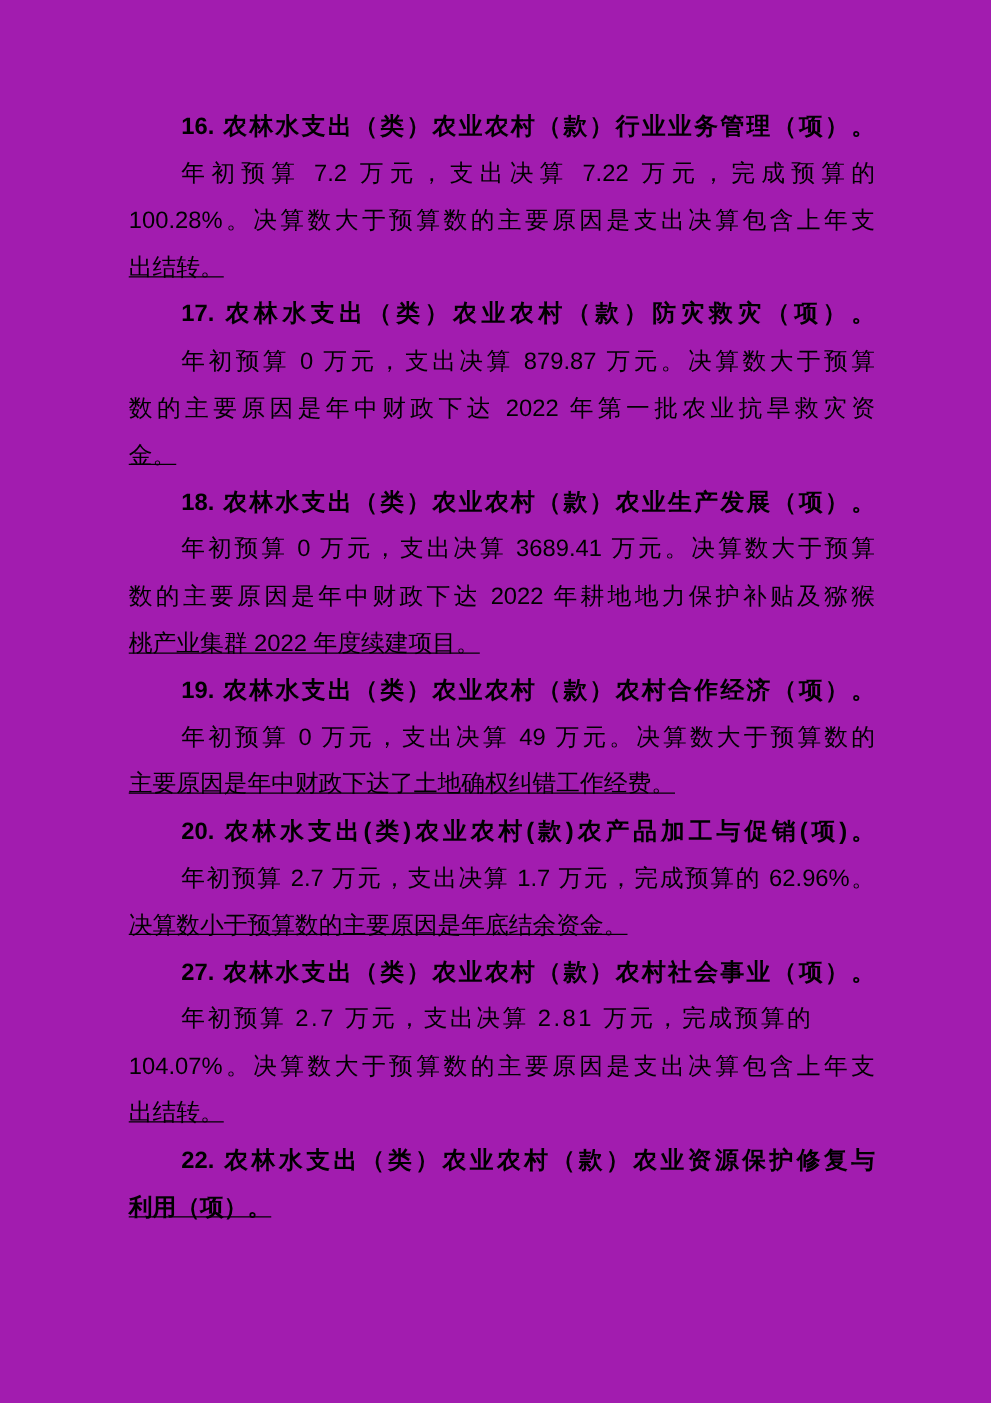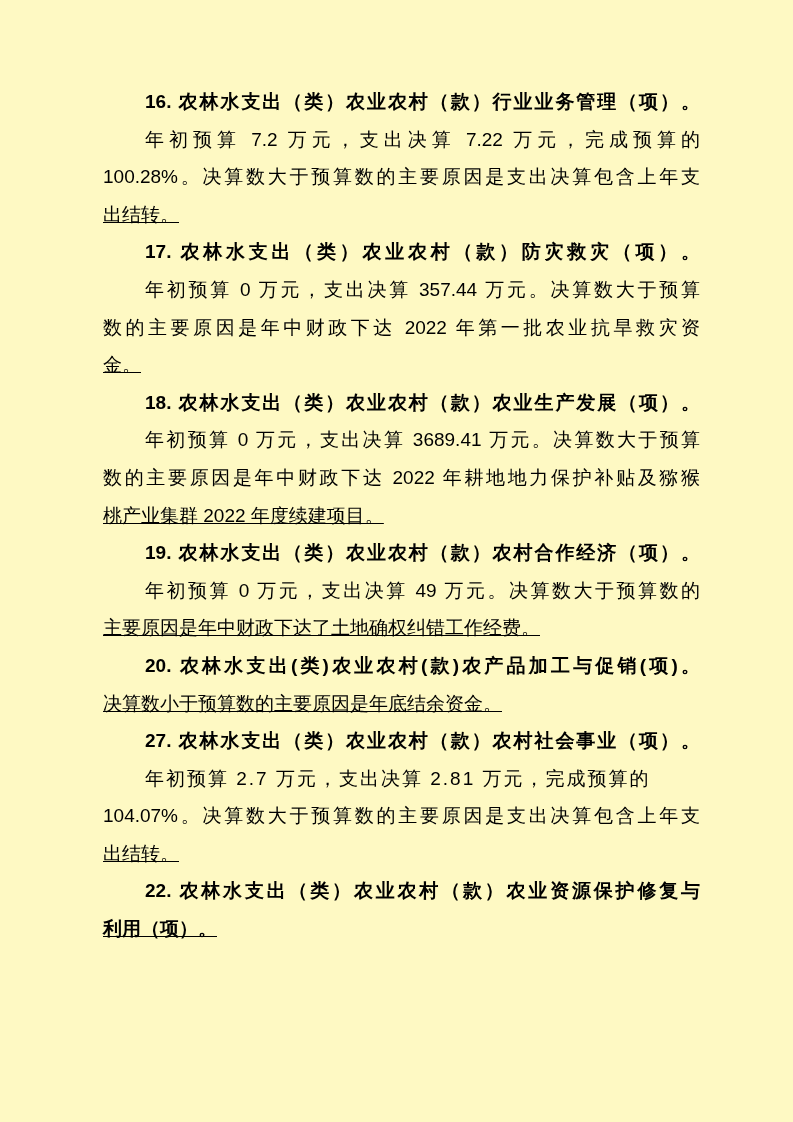--- a/index.html
+++ b/index.html
@@ -1,21 +1,21 @@
 <!DOCTYPE html>
 <html lang="zh"><head>
 <meta charset="utf-8">
 <style>
   * { margin: 0; padding: 0; box-sizing: border-box; }
   html, body { background: #ffffff; }
   .page {
     position: relative;
     width: 793px;
     height: 1122px;
-    background: #fef9c3;
+    background: #a21caf;
     color: #000000;
     overflow: hidden;
     font-family: "Liberation Sans", "DejaVu Sans", sans-serif;
   }
   .content {
     position: absolute;
     left: 103px;
     top: 83px;
     width: 597px;
     font-size: 19px;
@@ -36,34 +36,35 @@
 
 <div class="page">
   <div class="content">
 
     <div class="line heading indent">16. 农林水支出（类）农业农村（款）行业业务管理（项）。</div>
     <div class="line indent">年初预算 7.2 万元，支出决算 7.22 万元，完成预算的</div>
     <div class="line">100.28%。决算数大于预算数的主要原因是支出决算包含上年支</div>
     <div class="line last">出结转。</div>
 
     <div class="line heading indent">17. 农林水支出（类）农业农村（款）防灾救灾（项）。</div>
-    <div class="line indent">年初预算 0 万元，支出决算 357.44 万元。决算数大于预算</div>
+    <div class="line indent">年初预算 0 万元，支出决算 879.87 万元。决算数大于预算</div>
     <div class="line">数的主要原因是年中财政下达 2022 年第一批农业抗旱救灾资</div>
     <div class="line last">金。</div>
 
     <div class="line heading indent">18. 农林水支出（类）农业农村（款）农业生产发展（项）。</div>
     <div class="line indent">年初预算 0 万元，支出决算 3689.41 万元。决算数大于预算</div>
     <div class="line">数的主要原因是年中财政下达 2022 年耕地地力保护补贴及猕猴</div>
     <div class="line last">桃产业集群 2022 年度续建项目。</div>
 
     <div class="line heading indent">19. 农林水支出（类）农业农村（款）农村合作经济（项）。</div>
     <div class="line indent">年初预算 0 万元，支出决算 49 万元。决算数大于预算数的</div>
     <div class="line last">主要原因是年中财政下达了土地确权纠错工作经费。</div>
 
     <div class="line heading indent">20. 农林水支出(类)农业农村(款)农产品加工与促销(项)。</div>
+    <div class="line indent">年初预算 2.7 万元，支出决算 1.7 万元，完成预算的 62.96%。</div>
     <div class="line last">决算数小于预算数的主要原因是年底结余资金。</div>
 
     <div class="line heading indent">27. 农林水支出（类）农业农村（款）农村社会事业（项）。</div>
     <div class="line indent semi">年初预算 2.7 万元，支出决算 2.81 万元，完成预算的</div>
     <div class="line">104.07%。决算数大于预算数的主要原因是支出决算包含上年支</div>
     <div class="line last">出结转。</div>
 
     <div class="line heading indent">22. 农林水支出（类）农业农村（款）农业资源保护修复与</div>
     <div class="line heading last">利用（项）。</div>
 

